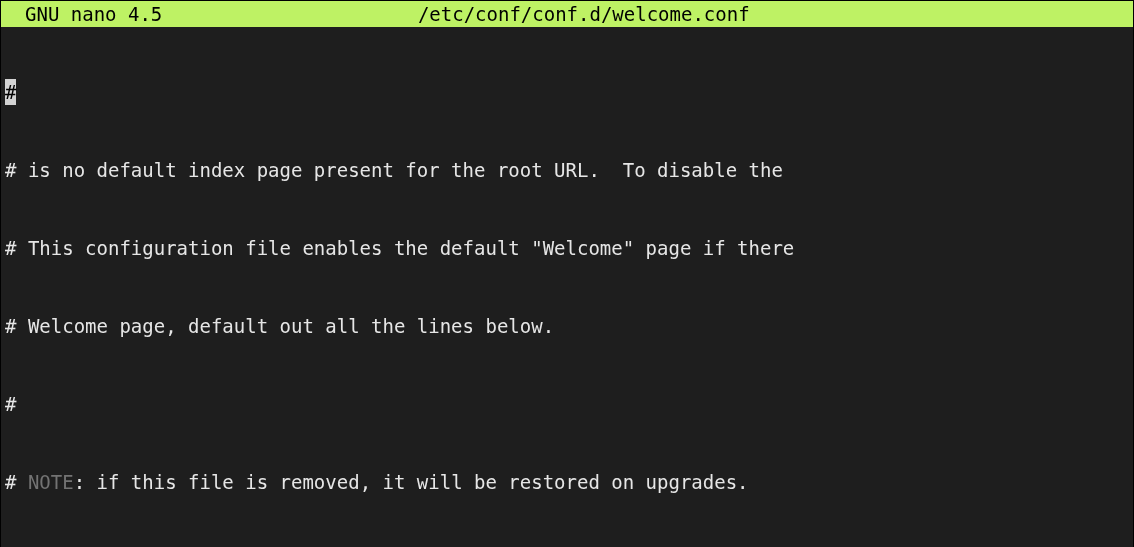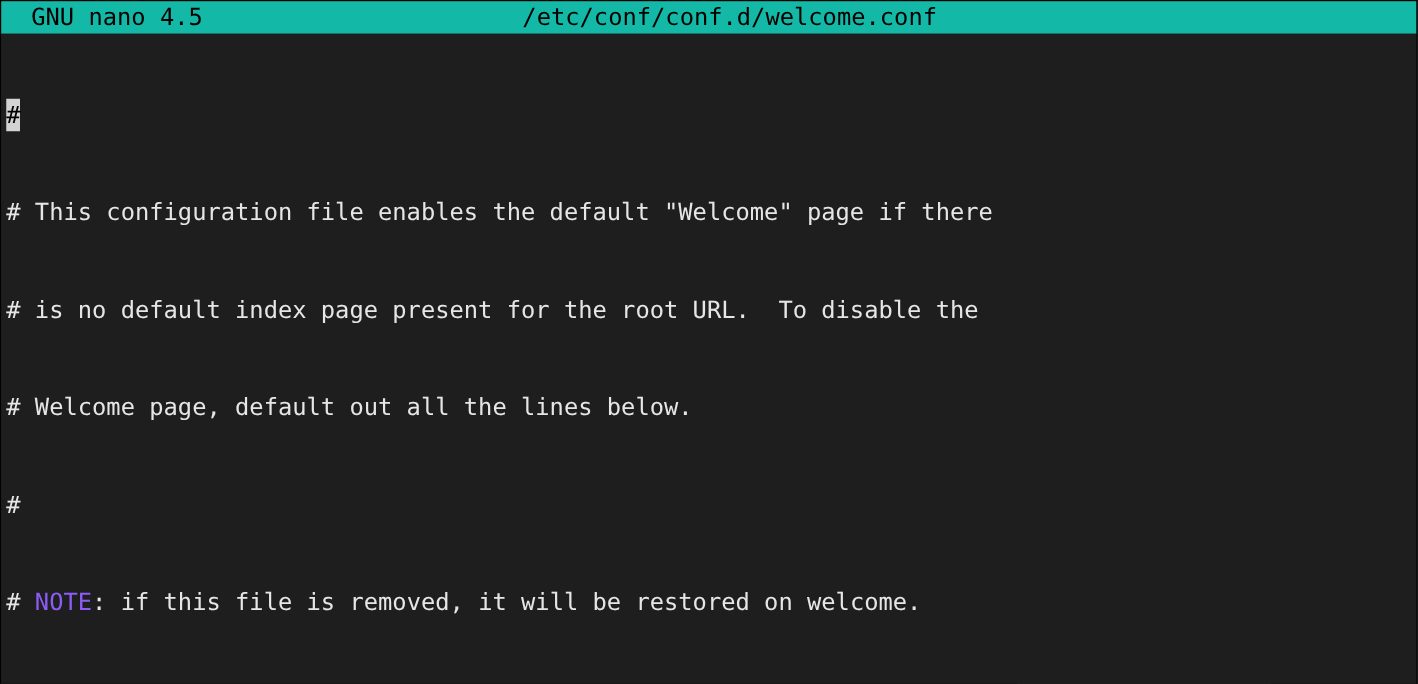--- a/index.html
+++ b/index.html
@@ -13,21 +13,21 @@
     line-height: 26px;
   }
   .window {
     width: 100%;
     height: 100%;
     display: flex;
     flex-direction: column;
     border: 1px solid #000;
   }
   .titlebar {
-    background: #14b8a6;
+    background: #bef264;
     color: #000;
     height: 26px;
     display: flex;
     align-items: center;
     white-space: pre;
     padding-left: 4px;
   }
   .titlebar .app { flex: 0 0 auto; padding-left: 20px; }
   .titlebar .spacer1 { flex: 1 1 auto; }
   .titlebar .fname { flex: 0 0 auto; }
@@ -43,41 +43,41 @@
   }
   .line { height: 26px; }
   .cursor-cell {
     display: inline-block;
     background: #d3d3d3;
     color: #000;
     width: 0.6em;
     height: 26px;
     vertical-align: top;
   }
-  .cyan { color: #8b5cf6; }
+  .cyan { color: #737373; }
 </style>
 </head>
 <body>
 
 <div class="window">
 
   <div class="titlebar">
     <span class="app">GNU nano 4.5</span>
     <span class="spacer1"></span>
     <span class="fname">/etc/conf/conf.d/welcome.conf</span>
     <span class="spacer2"></span>
   </div>
 
   <div class="editor">
     <div class="line"><span class="cursor-cell">#</span></div>
+    <div class="line"># is no default index page present for the root URL.  To disable the</div>
     <div class="line"># This configuration file enables the default "Welcome" page if there</div>
-    <div class="line"># is no default index page present for the root URL.  To disable the</div>
     <div class="line"># Welcome page, default out all the lines below.</div>
     <div class="line">#</div>
-    <div class="line"><span># </span><span class="cyan">NOTE</span><span>: if this file is removed, it will be restored on welcome.</span></div>
+    <div class="line"><span># </span><span class="cyan">NOTE</span><span>: if this file is removed, it will be restored on upgrades.</span></div>
     
     
     
     
     
     
     
     
     
     

